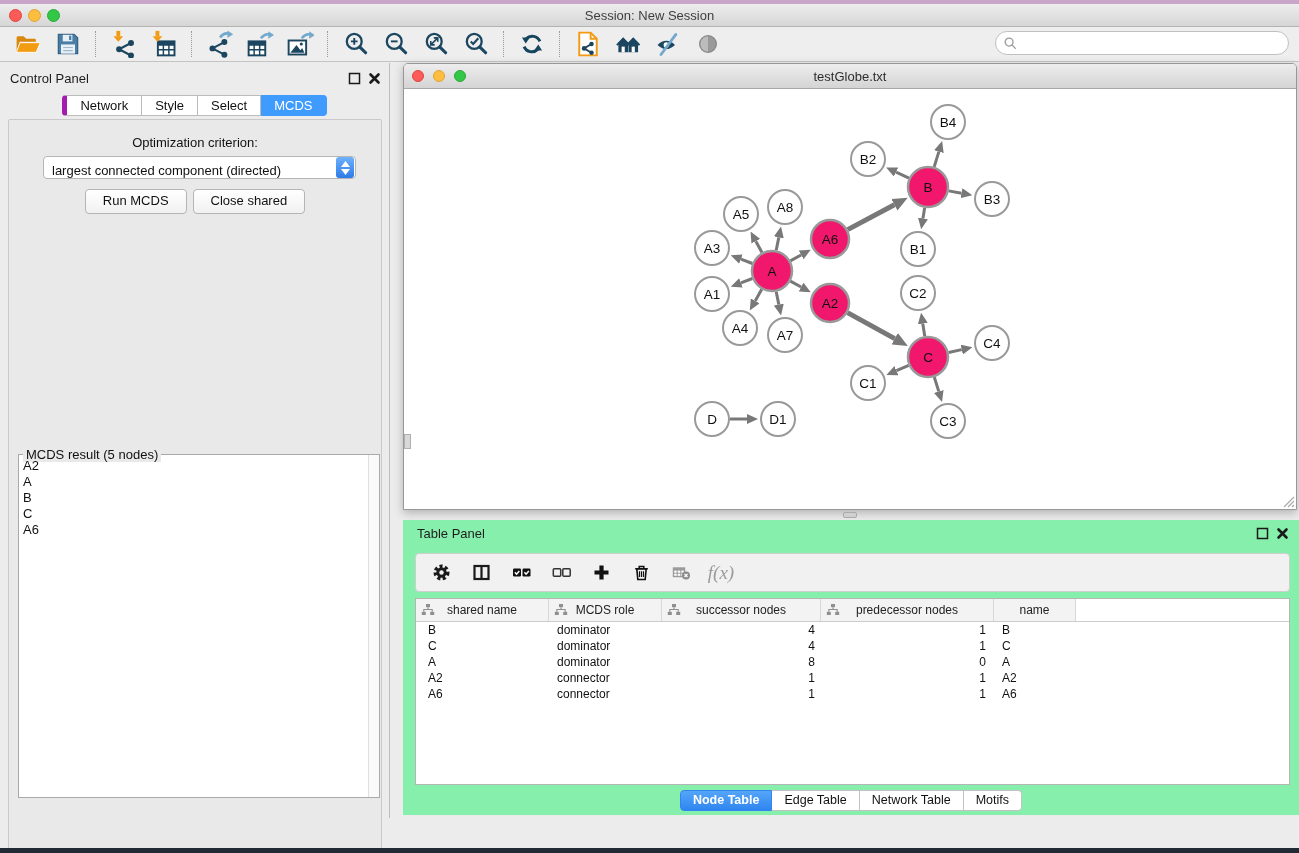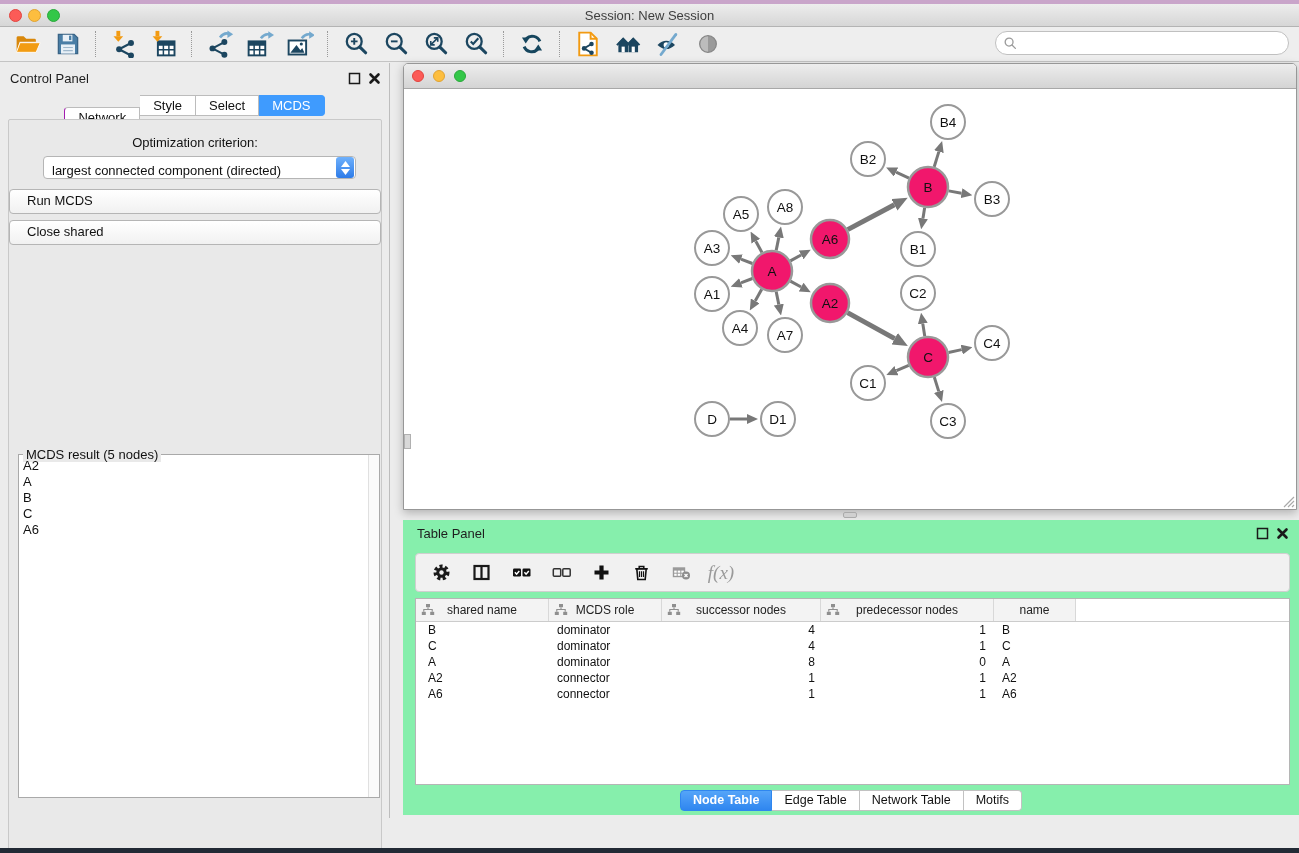--- a/index.html
+++ b/index.html
@@ -31,33 +31,33 @@
   .searchbox svg{width:15px;height:15px;flex:0 0 auto;}
   .searchbox input{border:none;outline:none;background:transparent;flex:1;font-size:12px;margin-left:4px;font-family:"Liberation Sans",sans-serif;}
   
   .control-panel{position:absolute;left:0;top:63px;width:390px;height:755px;background:#ececec;border-right:1px solid #bdbdbd;box-sizing:border-box;}
   .panel-title{position:absolute;left:10px;top:8px;font-size:13px;color:#1e1e1e;}
   .panel-icons{position:absolute;right:8px;top:8px;display:flex;gap:7px;}
   .panel-icons .pic{width:13px;height:13px;cursor:pointer;}
   .cp-tabs{position:absolute;left:0;right:0;top:32px;display:flex;justify-content:center;}
   .tab{height:19px;line-height:19px;padding:0 13px;font-size:13px;background:#fff;border:1px solid #bcbcbc;
      border-left:none;color:#111;cursor:pointer;}
-  .tab:first-child{border-left:1px solid #a21caf;border-radius:4px 0 0 4px;margin-top:12px;}
+  .tab:first-child{border-left:5px solid #a21caf;border-radius:4px 0 0 4px;}
   .tab:last-child{border-radius:0 4px 4px 0;}
   .tab.active{background:#3f9bfe;border-color:#3f9bfe;color:#fff;}
   .cp-content{position:absolute;left:8px;top:56px;width:374px;height:748px;max-height:748px;background:#e9e9e9;
      border:1px solid #c9c9c9;border-radius:2px;box-sizing:border-box;height:748px;}
   .cp-content{height:748px;} 
   .opt-label{position:absolute;left:0;right:0;top:15px;text-align:center;font-size:13px;color:#111;}
   .dropdown{position:absolute;left:34px;top:36px;width:313px;height:23px;background:#fff;border:1px solid #b5b5b5;
      border-radius:4px;display:flex;align-items:flex-end;box-sizing:border-box;cursor:pointer;}
   .dropdown .dd-text{flex:1;font-size:13px;padding-left:8px;color:#111;white-space:nowrap;overflow:hidden;}
   .stepper{width:18px;height:21px;border-radius:3px;background:linear-gradient(#6fb1fc,#2d7be8);
      display:flex;flex-direction:column;align-items:center;justify-content:center;gap:2px;margin-right:1px;}
-  .btn-row{position:absolute;left:0;right:0;top:69px;display:flex;justify-content:center;gap:6px;flex-direction:column;}
+  .btn-row{position:absolute;left:0;right:0;top:69px;display:flex;justify-content:center;gap:6px;}
   .pbtn{height:23px;padding:0 17px;font-size:13px;background:linear-gradient(#ffffff,#f1f1f1);
      border:1px solid #b5b5b5;border-radius:4px;line-height:21px;color:#111;cursor:pointer;}
   .groupbox{position:absolute;left:9px;top:334px;width:362px;height:344px;background:#fff;border:1px solid #a9a9a9;box-sizing:border-box;}
   .groupbox-label{position:absolute;top:-8px;left:4px;background:#e9e9e9;padding:0 3px;font-size:13px;color:#111;}
   .result-list{position:absolute;left:0;top:3px;right:10px;bottom:0;overflow:hidden;font-size:13px;color:#111;}
   .result-list div{padding:1px 0 1px 4px;line-height:14px;}
   .result-scroll{position:absolute;right:0;top:0;bottom:0;width:10px;background:#fafafa;border-left:1px solid #e0e0e0;}
   
   .net-window{position:absolute;left:403px;top:63px;width:894px;height:447px;border:1px solid #979797;
      border-radius:5px 5px 0 0;box-shadow:0 3px 10px rgba(0,0,0,0.25);box-sizing:border-box;background:#fff;}
@@ -365,20 +365,21 @@
     </div>
   </div>
 
   <div class="net-window">
     <div class="net-titlebar">
       <div class="lights net-lights">
         <div class="light s red"></div>
         <div class="light s yellow"></div>
         <div class="light s green"></div>
       </div>
+      <div class="net-title">testGlobe.txt</div>
     </div>
     <div class="net-canvas">
       <svg id="graph-svg" width="892" height="420" viewBox="0 0 892 420">
           <defs>
             <marker id="arr-s" markerUnits="userSpaceOnUse" markerWidth="11" markerHeight="10" refX="0" refY="5" orient="auto">
               <path d="M0,0 L11,5 L0,10 Z" fill="#787878"></path>
             </marker>
 <marker id="arr-l" markerUnits="userSpaceOnUse" markerWidth="15" markerHeight="13" refX="0" refY="6.5" orient="auto">
               <path d="M0,0 L15,6.5 L0,13 Z" fill="#787878"></path>
             </marker>

